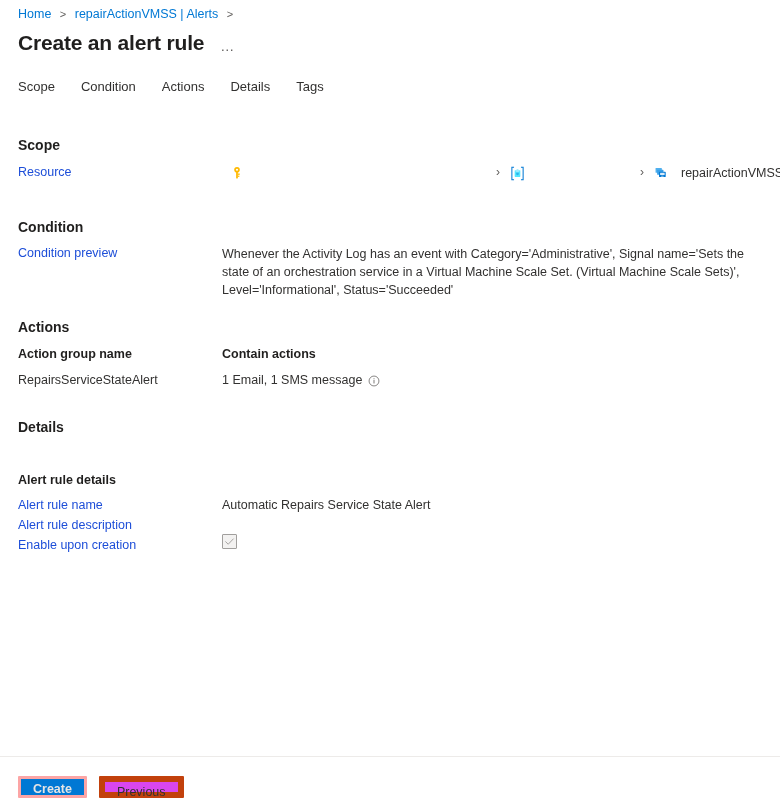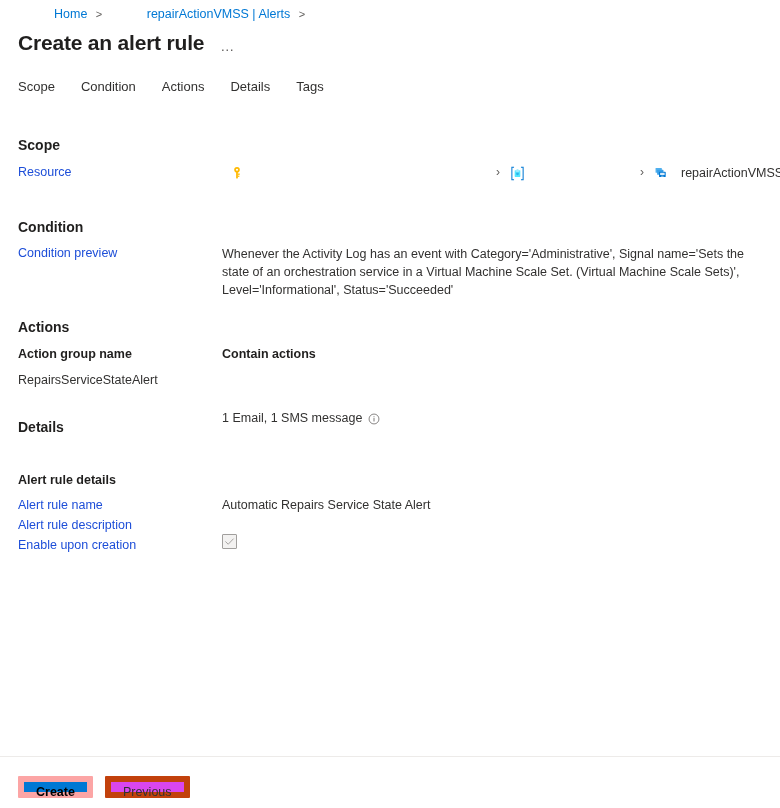--- a/index.html
+++ b/index.html
@@ -22,21 +22,20 @@
   .breadcrumb {
     padding: 6px 0 0 18px;
     font-size: 12.5px;
     line-height: 16px;
     white-space: nowrap;
   }
   .bc-link {
     color: #0078d4;
     text-decoration: none;
     cursor: pointer;
-    margin-left: 36px;
   }
   .bc-sep {
     color: #605e5c;
     margin: 0 5px;
     font-size: 11px;
   }
 
   
   .title-row {
     display: flex;
@@ -137,21 +136,21 @@
   #cond-value {
     left:222px; top:245px; width:540px;
     color:#323130; font-size:12.5px; line-height:18px;
   }
 
   
   #act-title  { left:18px; top:319px; }
   #act-col1   { left:18px; top:347px; }
   #act-col2   { left:222px; top:347px; }
   #act-val1   { left:18px; top:372px; }
-  #act-val2   { left:222px; top:372px; display:flex; align-items:center; gap:6px;margin-top:38px; }
+  #act-val2   { left:222px; top:372px; display:flex; align-items:center; gap:6px; }
 
   
   #det-title   { left:18px; top:419px; }
   #det-sub     { left:18px; top:473px; }
   #det-l1      { left:18px; top:497px; }
   #det-v1      { left:222px; top:497px; }
   #det-l2      { left:18px; top:517px; }
   #det-l3      { left:18px; top:537px; }
   #det-v3      { left:222px; top:534px; }
 
@@ -190,22 +189,22 @@
     min-width: 68px;
     padding: 0 12px;
     box-sizing: border-box;
     cursor: pointer;
     border-radius: 1px;
     line-height: 20px;
     text-align: center;
   }
   .btn-primary {
     background: #0078d4;
-    color: #000000;
-    border: 6px solid #fca5a5;
+    color: #e5e5e5;
+    border: 3px solid #fca5a5;
     font-weight: 600;
   }
   .btn-secondary {
     background: #d946ef;
     color: #323130;
     border: 6px solid #c2410c;
   }
 </style>
 </head>
 <body>

